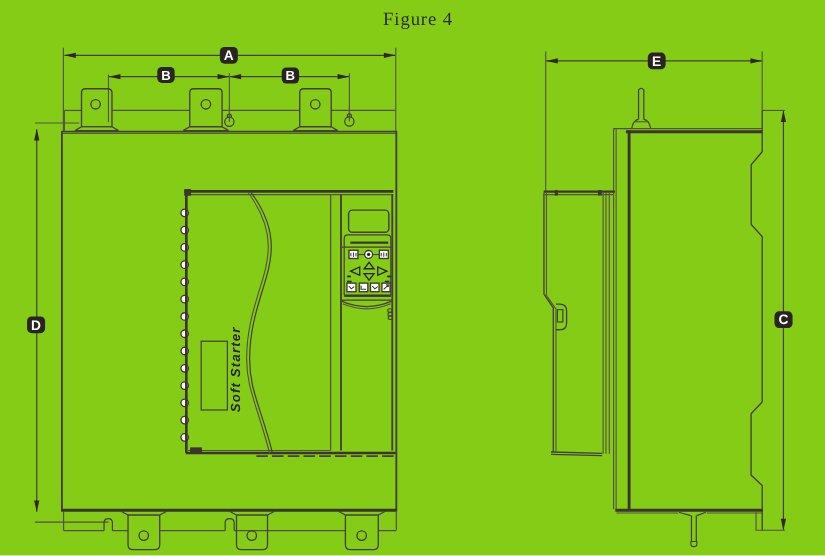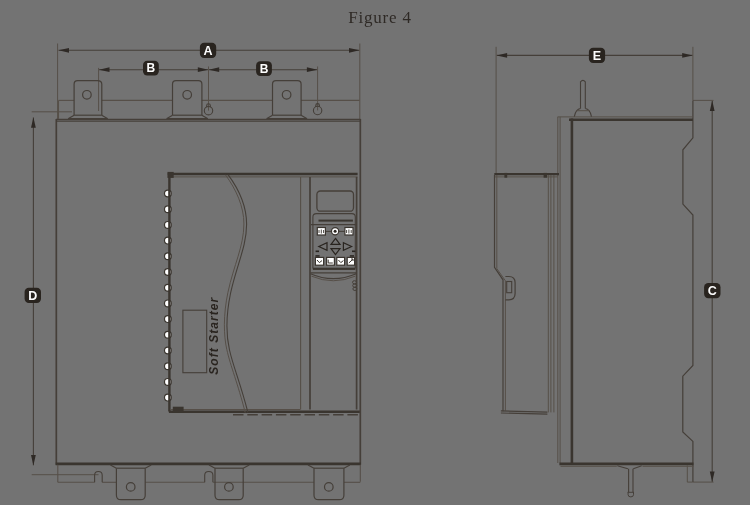--- a/index.html
+++ b/index.html
@@ -1,16 +1,16 @@
 <!DOCTYPE html>
 <html><head>
 <meta charset="utf-8">
 <style>
   html,body{margin:0;padding:0;background:#ffffff;}
-  #page{width:750px;height:505px;position:relative;background:#737373;overflow:hidden;}
+  #page{width:750px;height:505px;position:relative;background:#84cc16;overflow:hidden;}
   svg{display:block;}
   text{font-family:"Liberation Sans",sans-serif;opacity:0.99;}
   .ser{font-family:"Liberation Serif",serif;}
 </style>
 </head>
 <body>
 <div id="page">
 <svg width="750" height="505" viewBox="0 0 750 505" xmlns="http://www.w3.org/2000/svg">
 <defs>
 </defs>

